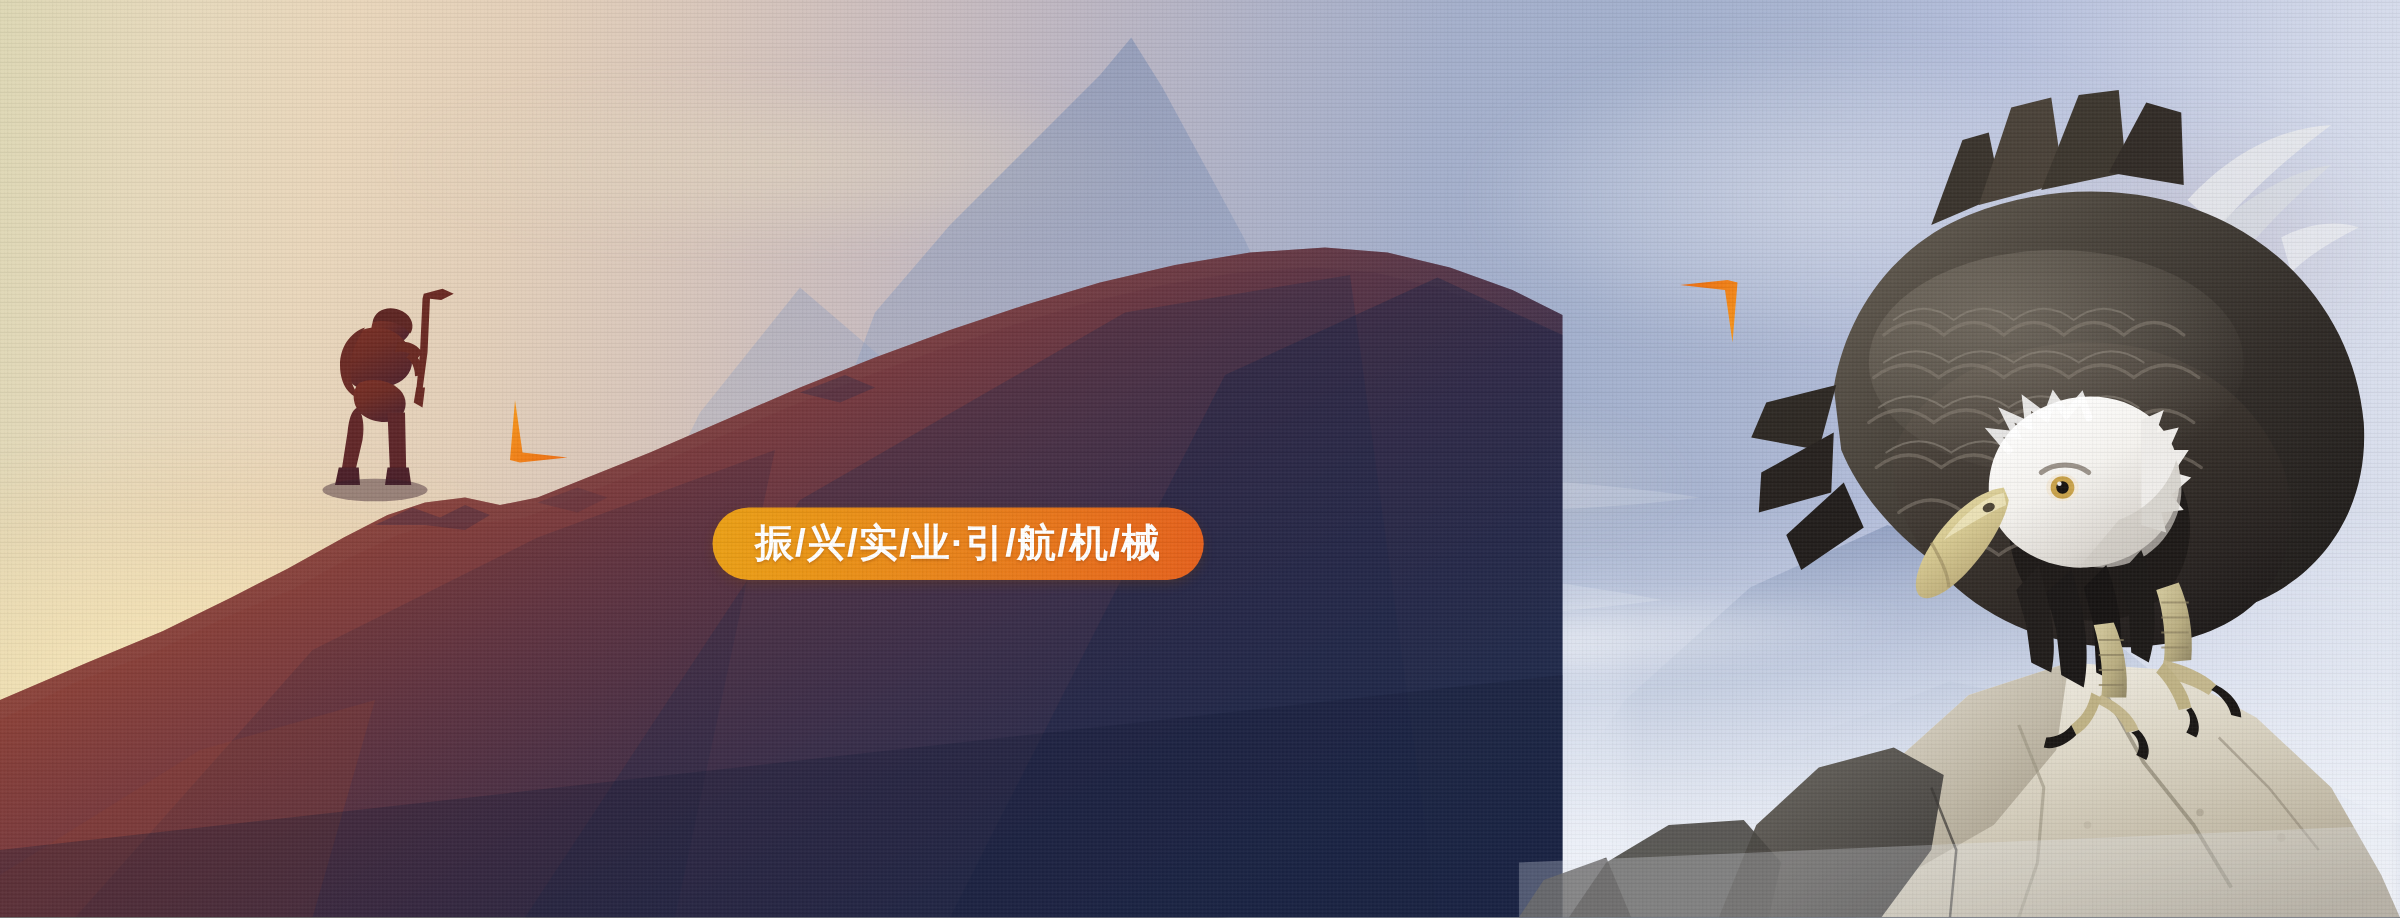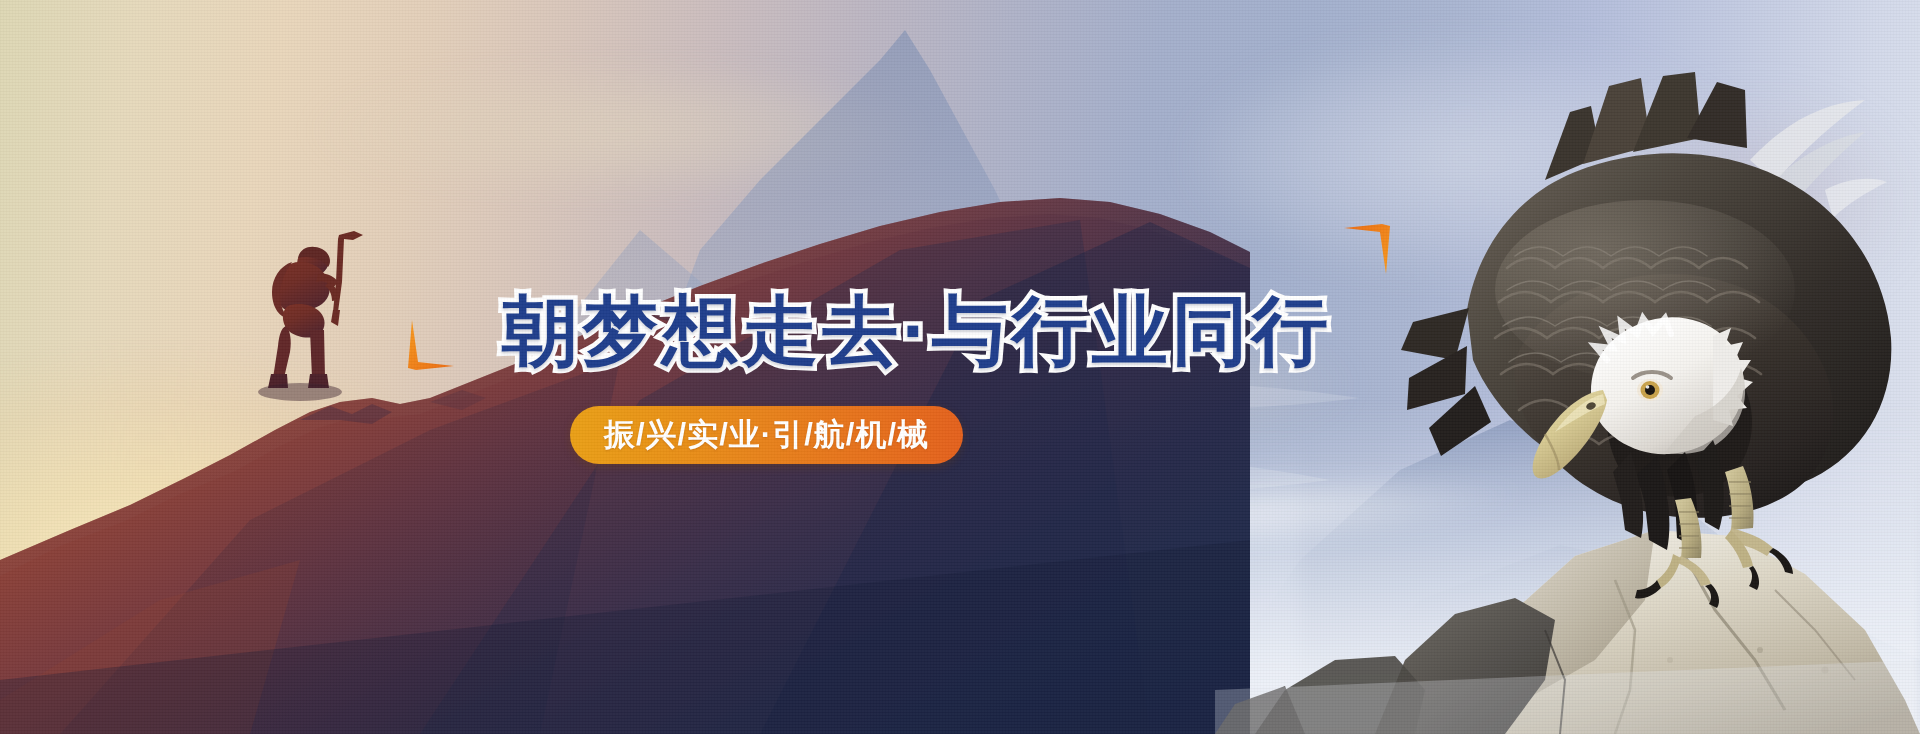--- a/index.html
+++ b/index.html
@@ -529,21 +529,20 @@
         <defs>
           <linearGradient id="gAcc2" x1="1" y1="1" x2="0" y2="0">
             <stop offset="0%" stop-color="#f79a1e"></stop>
             <stop offset="100%" stop-color="#ea6a12"></stop>
           </linearGradient>
         </defs>
         <path d="M46,56 L40,14 L4,10 L42,6 L50,8 Z" fill="url(#gAcc2)"></path>
       </svg>
     </div>
 
-    <h1 class="headline">朝梦想走去·与行业同行</h1>
 
     <div class="pill">
       <span class="pill-text">振/兴/实/业·引/航/机/械</span>
     </div>
   </div>
 
   <div class="grain"></div>
 </div>
 
 </body></html>

